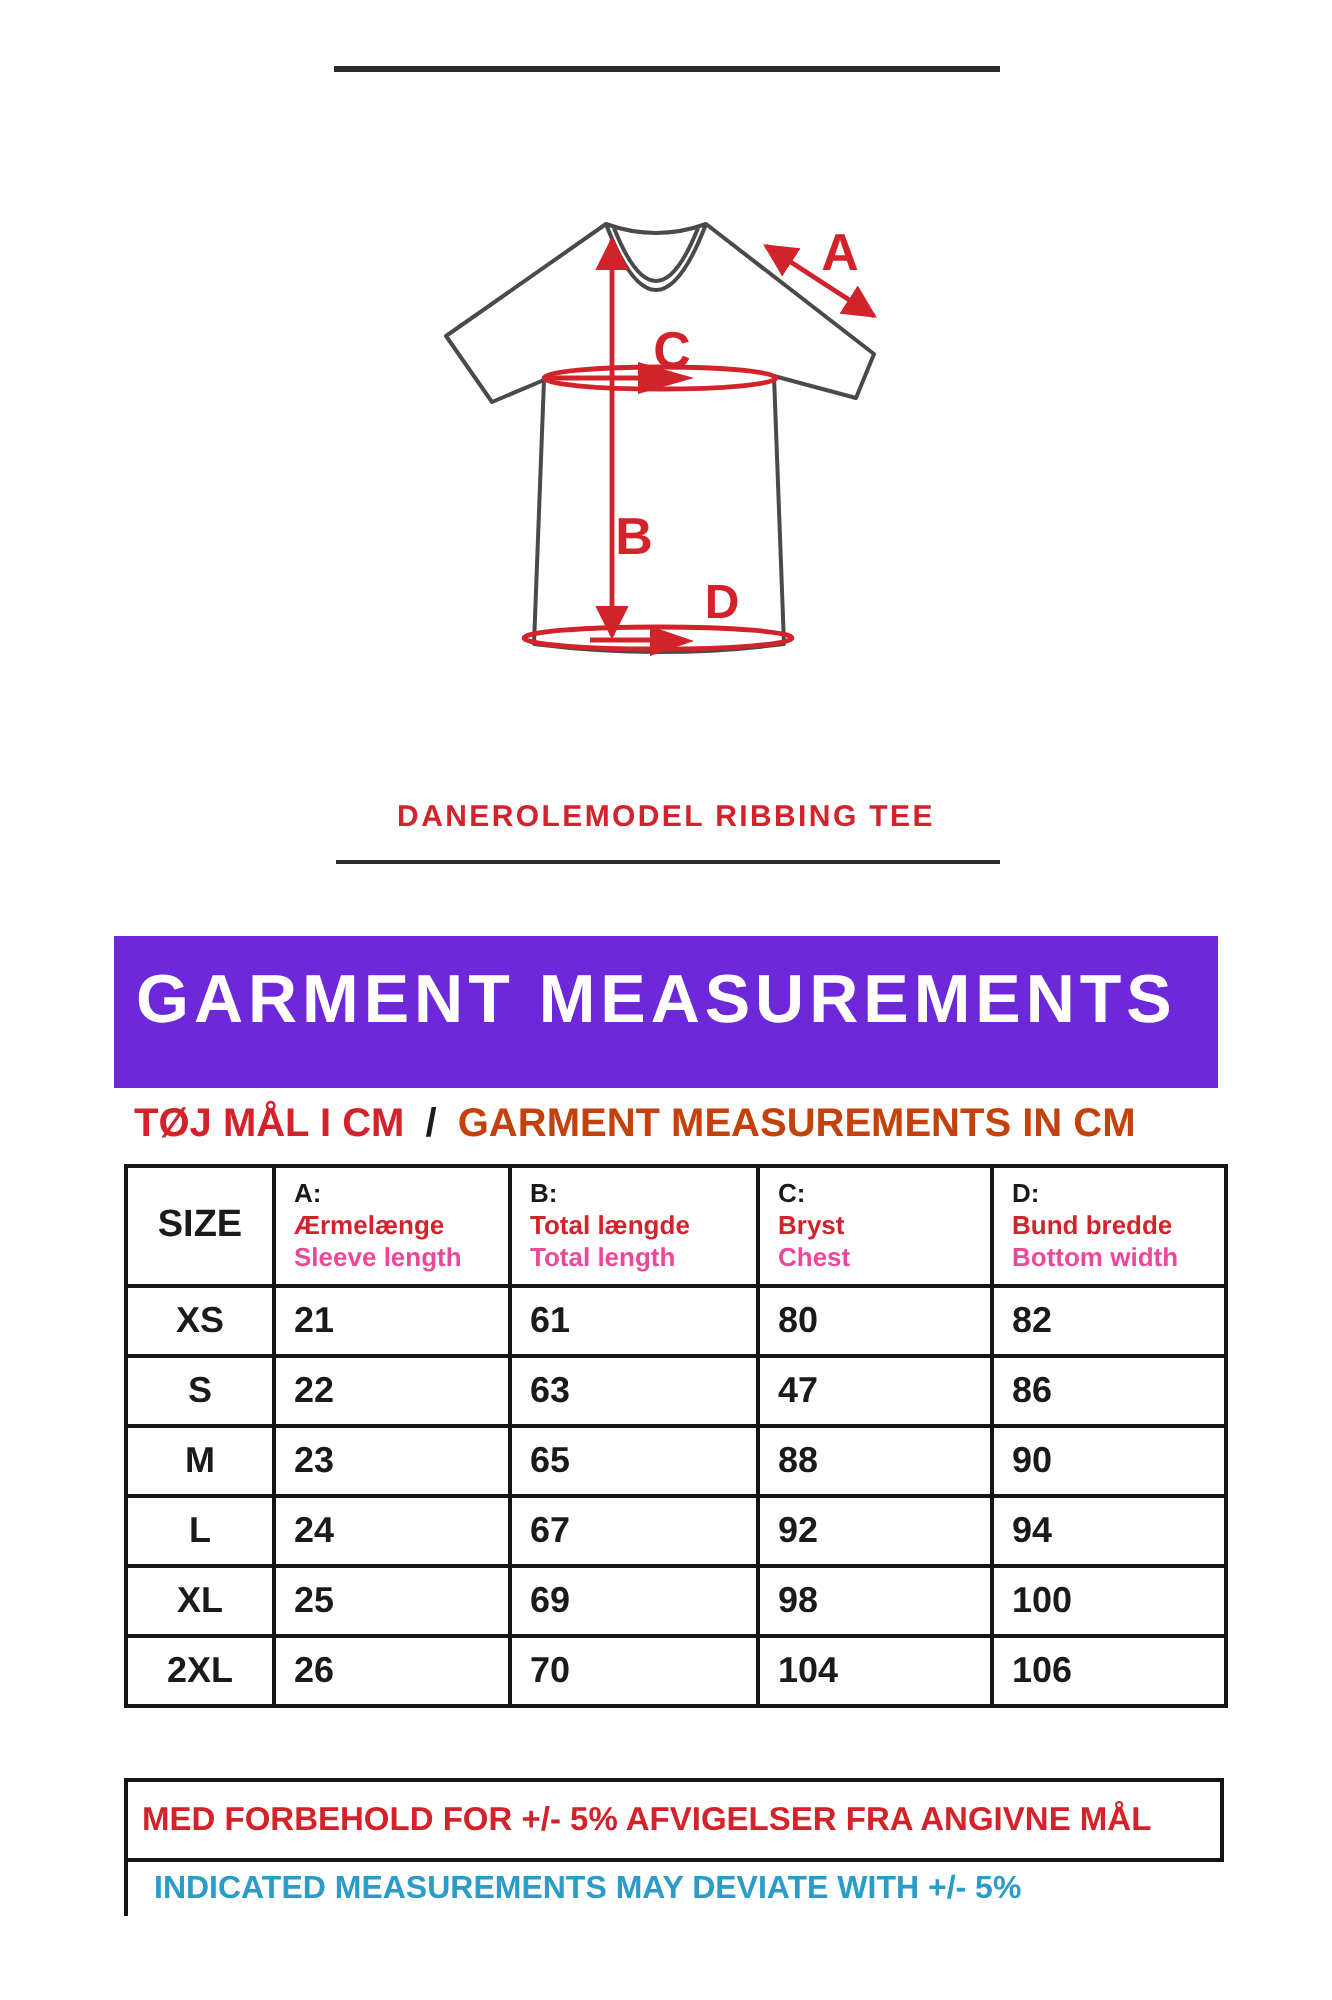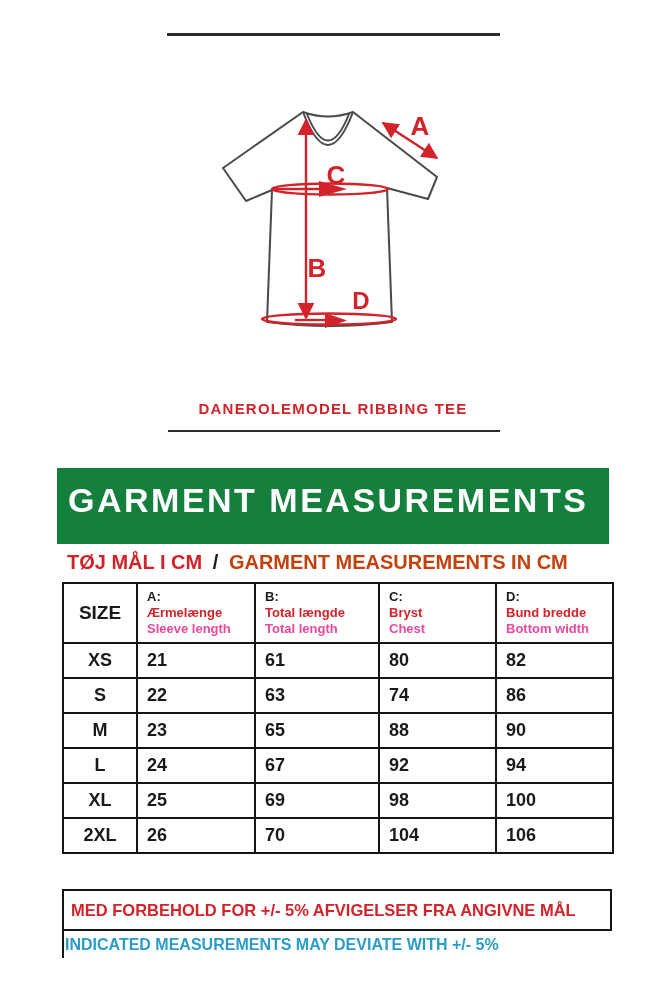--- a/index.html
+++ b/index.html
@@ -16,21 +16,21 @@
 
   .shirt{position:absolute;left:183px;top:93px;width:300px;height:245px;}
 
   .product-title{
     position:absolute;left:0;top:400px;width:666px;text-align:center;
     color:#d2232a;font-weight:700;font-size:15px;letter-spacing:1.2px;
   }
 
   .banner{
     position:absolute;left:57px;top:468px;width:552px;height:76px;
-    background:#15803d;display:flex;align-items:center;box-sizing:border-box;
+    background:#6d28d9;display:flex;align-items:center;box-sizing:border-box;
     padding-left:11px;
   }
   .banner .banner-text{
     color:#ffffff;font-weight:700;font-size:34px;letter-spacing:2.5px;
     transform:translateY(-6px);white-space:nowrap;
   }
 
   .subheading{
     position:absolute;left:67px;top:551px;font-size:20px;font-weight:700;
     white-space:nowrap;
@@ -58,21 +58,21 @@
 
   .note-red{
     position:absolute;left:62px;top:889px;width:550px;height:42px;
     box-sizing:border-box;border:2px solid #151515;background:#fff;
     display:flex;align-items:center;padding-left:7px;
     color:#d2232a;font-weight:700;font-size:16.5px;white-space:nowrap;
   }
   .note-blue{
     position:absolute;left:62px;top:931px;width:550px;height:27px;
     box-sizing:border-box;border-left:2px solid #151515;background:#fff;
-    display:flex;align-items:center;padding-left:1px;
+    display:flex;align-items:center;padding-left:13px;
     color:#2a9cc7;font-weight:700;font-size:16px;white-space:nowrap;
   }
 </style>
 </head>
 <body>
 
 <div class="page">
 
   <div class="rule top"></div>
 
@@ -161,21 +161,21 @@
         <td class="size-col">XS</td>
         <td>21</td>
         <td>61</td>
         <td>80</td>
         <td>82</td>
       </tr>
       <tr class="data-row">
         <td class="size-col">S</td>
         <td>22</td>
         <td>63</td>
-        <td>74</td>
+        <td>47</td>
         <td>86</td>
       </tr>
       <tr class="data-row">
         <td class="size-col">M</td>
         <td>23</td>
         <td>65</td>
         <td>88</td>
         <td>90</td>
       </tr>
       <tr class="data-row">

